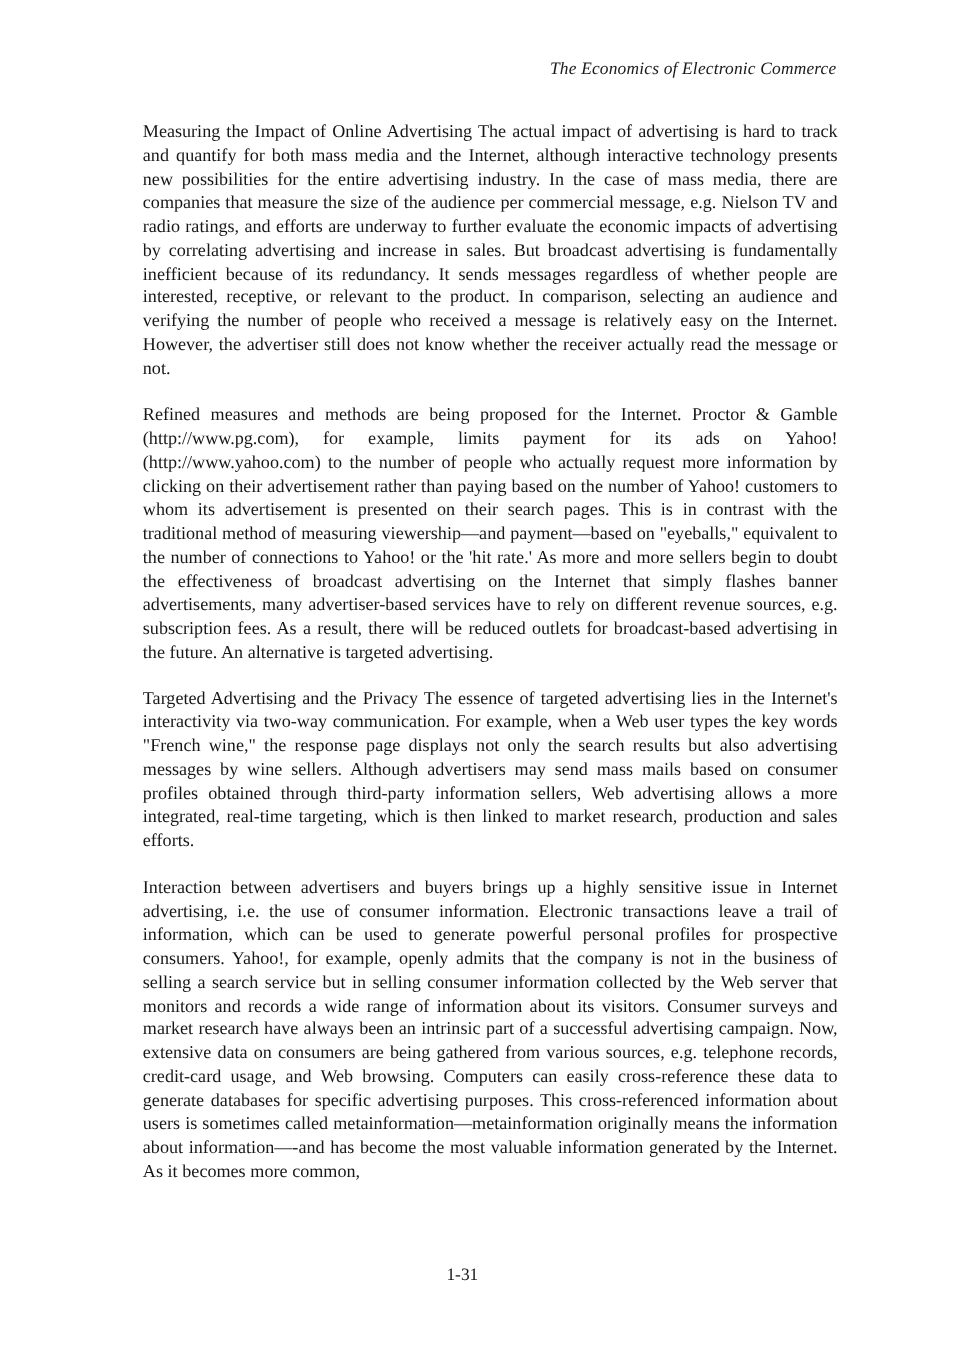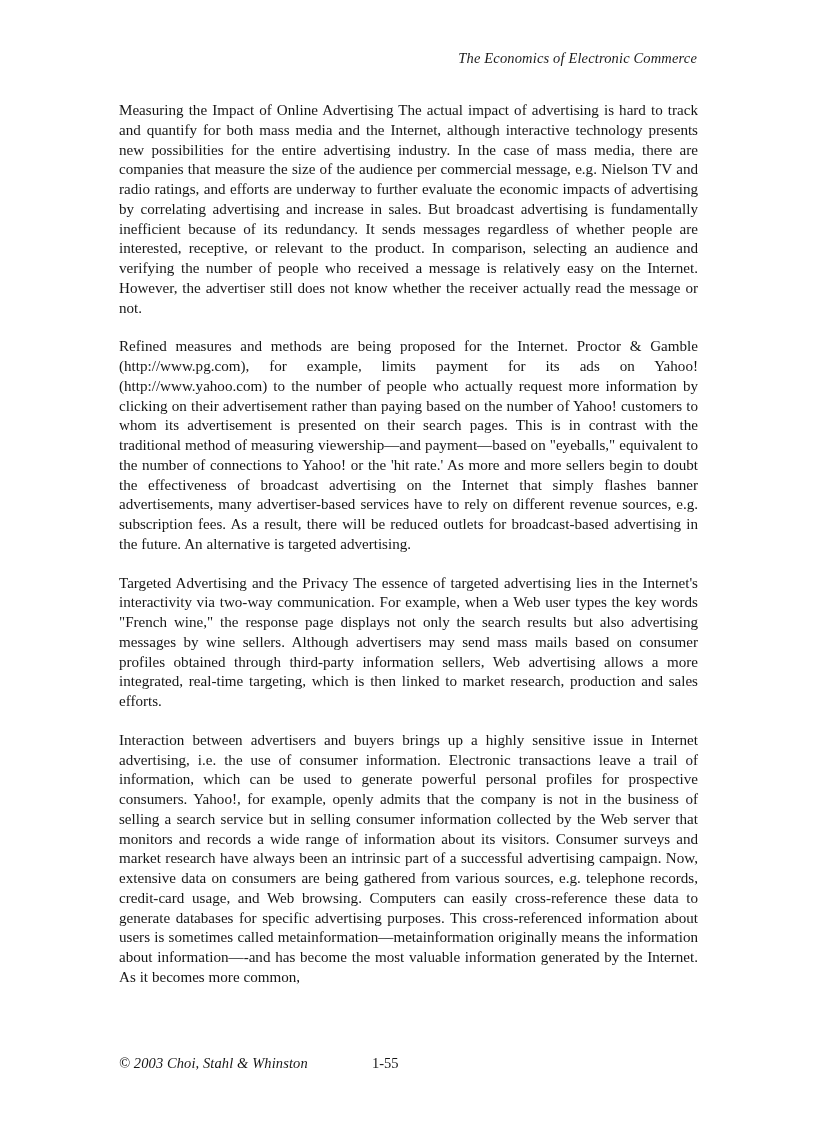--- a/index.html
+++ b/index.html
@@ -103,17 +103,16 @@
 
     <p class="para"><span class="run-in-heading"></span><span>Refined measures and methods are being proposed for the Internet. Proctor &amp; Gamble (http://www.pg.com), for example, limits payment for its ads on Yahoo! (http://www.yahoo.com) to the number of people who actually request more information by clicking on their advertisement rather than paying based on the number of Yahoo! customers to whom its advertisement is presented on their search pages. This is in contrast with the traditional method of measuring viewership—and payment—based on "eyeballs," equivalent to the number of connections to Yahoo! or the 'hit rate.' As more and more sellers begin to doubt the effectiveness of broadcast advertising on the Internet that simply flashes banner advertisements, many advertiser-based services have to rely on different revenue sources, e.g. subscription fees. As a result, there will be reduced outlets for broadcast-based advertising in the future. An alternative is targeted advertising.</span></p>
 
     <p class="para"><span class="run-in-heading">Targeted Advertising and the Privacy</span><span> The essence of targeted advertising lies in the Internet's interactivity via two-way communication. For example, when a Web user types the key words "French wine," the response page displays not only the search results but also advertising messages by wine sellers. Although advertisers may send mass mails based on consumer profiles obtained through third-party information sellers, Web advertising allows a more integrated, real-time targeting, which is then linked to market research, production and sales efforts.</span></p>
 
     <p class="para"><span class="run-in-heading"></span><span>Interaction between advertisers and buyers brings up a highly sensitive issue in Internet advertising, i.e. the use of consumer information. Electronic transactions leave a trail of information, which can be used to generate powerful personal profiles for prospective consumers. Yahoo!, for example, openly admits that the company is not in the business of selling a search service but in selling consumer information collected by the Web server that monitors and records a wide range of information about its visitors. Consumer surveys and market research have always been an intrinsic part of a successful advertising campaign. Now, extensive data on consumers are being gathered from various sources, e.g. telephone records, credit-card usage, and Web browsing. Computers can easily cross-reference these data to generate databases for specific advertising purposes. This cross-referenced information about users is sometimes called metainformation—metainformation originally means the information about information—-and has become the most valuable information generated by the Internet. As it becomes more common,</span></p>
 
   </div>
 
   <div class="footer">
-    <span class="footer-copyright">© 2003 Choi, Stahl &amp; Whinston</span>
-    <span class="footer-pagenum">1-55</span>
+    <span class="footer-pagenum">1-31</span>
   </div>
 
 </div>
 
 </body></html>

